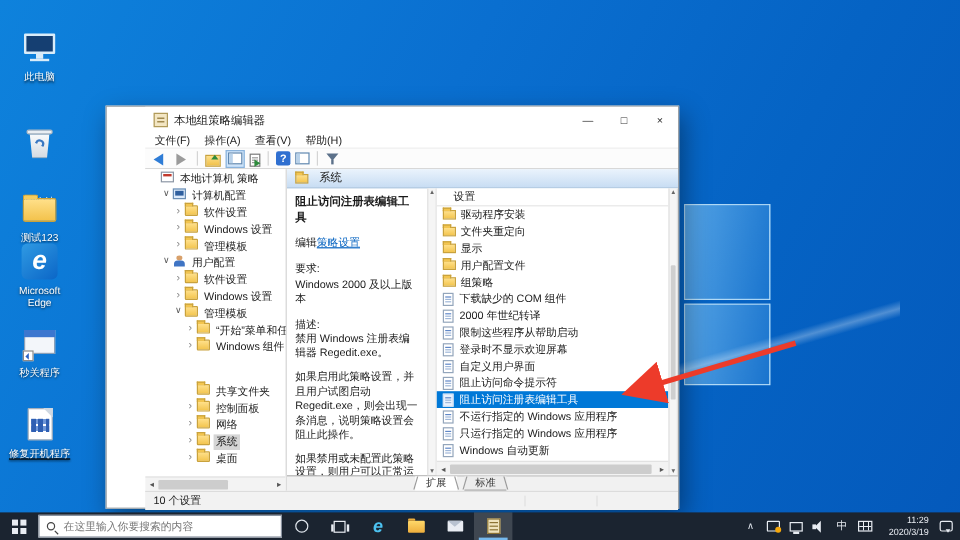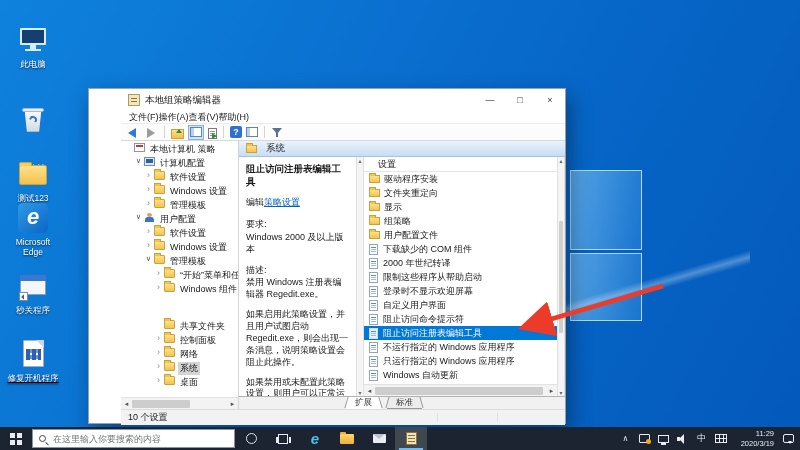--- a/index.html
+++ b/index.html
@@ -58,21 +58,21 @@
 
   
   .win{position:absolute;left:88px;top:88px;width:478px;height:336px;background:#fff;
     border:1px solid #9aa0a6;box-shadow:4px 8px 20px rgba(0,0,0,.38);z-index:20;font-size:9px;color:#1a1a1a;padding-left:32px;}
   .titlebar{height:22px;display:flex;align-items:center;background:#fff;padding-left:7px;}
   .appicon{width:12px;height:12px;position:relative;background:#f3e6c3;border:1px solid #b09a5a;flex:none;}
   .appicon::before{content:"";position:absolute;left:2px;top:3px;right:2px;height:1px;background:#8c7334;
     box-shadow:0 3px 0 #8c7334;}
   .titlebar .t{margin-left:5px;font-size:9.5px;flex:1;}
   .capbtn{width:30px;height:22px;display:flex;align-items:center;justify-content:center;font-size:9px;color:#333;}
-  .menubar{height:13px;display:flex;align-items:center;gap:0;padding-left:8px;border-bottom:1px solid #ececec;}
+  .menubar{height:13px;display:flex;align-items:center;gap:12px;padding-left:8px;border-bottom:1px solid #ececec;}
   .menubar span{font-size:9px;color:#222;}
   .toolbar{height:17px;display:flex;align-items:center;gap:4px;padding-left:5px;background:#fcfcfc;
     border-bottom:1px solid #d8d8d8;}
   .tsep{width:1px;height:12px;background:#d4d4d4;margin:0 2px;}
   .tb{position:relative;width:14px;height:13px;flex:none;}
   .i-back::before{content:"";position:absolute;left:2px;top:2px;border:5px solid transparent;border-right:8px solid #2e7cd6;border-left:0;}
   .i-fwd::before{content:"";position:absolute;left:3px;top:2px;border:5px solid transparent;border-left:8px solid #9b9b9b;border-right:0;}
   .i-folderup{width:13px;}
   .i-folderup::before{content:"";position:absolute;left:0;top:3px;width:11px;height:8px;background:linear-gradient(#ffe08a,#f0c04a);border:1px solid #c9a23d;}
   .i-folderup::after{content:"";position:absolute;left:5px;top:0;border:3px solid transparent;border-bottom:4px solid #2e8b3c;}
@@ -412,25 +412,25 @@
                 <div class="lrow">
                   <span class="lfold"></span>
                   <span>文件夹重定向</span>
                 </div>
                 <div class="lrow">
                   <span class="lfold"></span>
                   <span>显示</span>
                 </div>
                 <div class="lrow">
                   <span class="lfold"></span>
+                  <span>用户配置文件</span>
+                </div>
+                <div class="lrow">
+                  <span class="lfold"></span>
                   <span>组策略</span>
-                </div>
-                <div class="lrow">
-                  <span class="lfold"></span>
-                  <span>用户配置文件</span>
                 </div>
                 <div class="lrow">
                   <span class="licon"></span>
                   <span>下载缺少的 COM 组件</span>
                 </div>
                 <div class="lrow">
                   <span class="licon"></span>
                   <span>2000 年世纪转译</span>
                 </div>
                 <div class="lrow">

